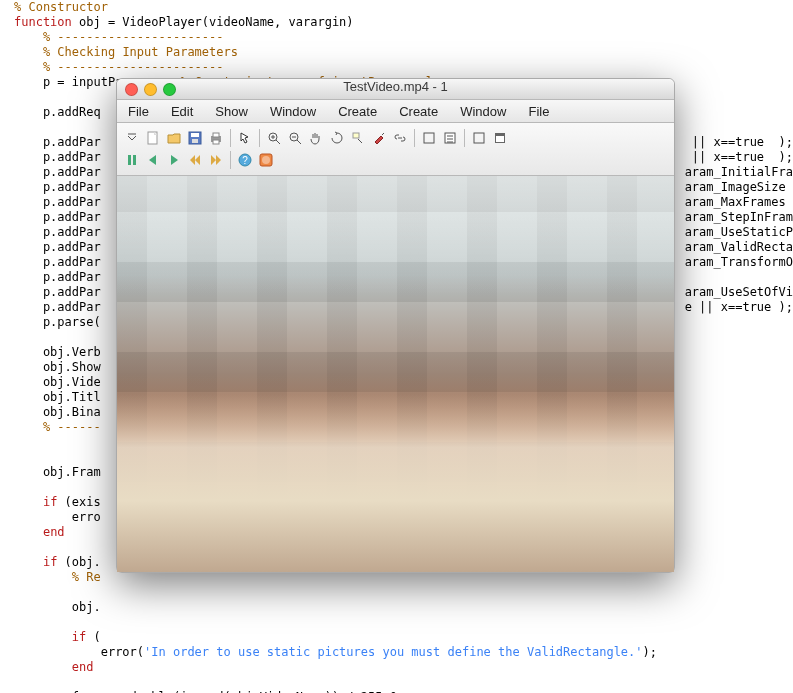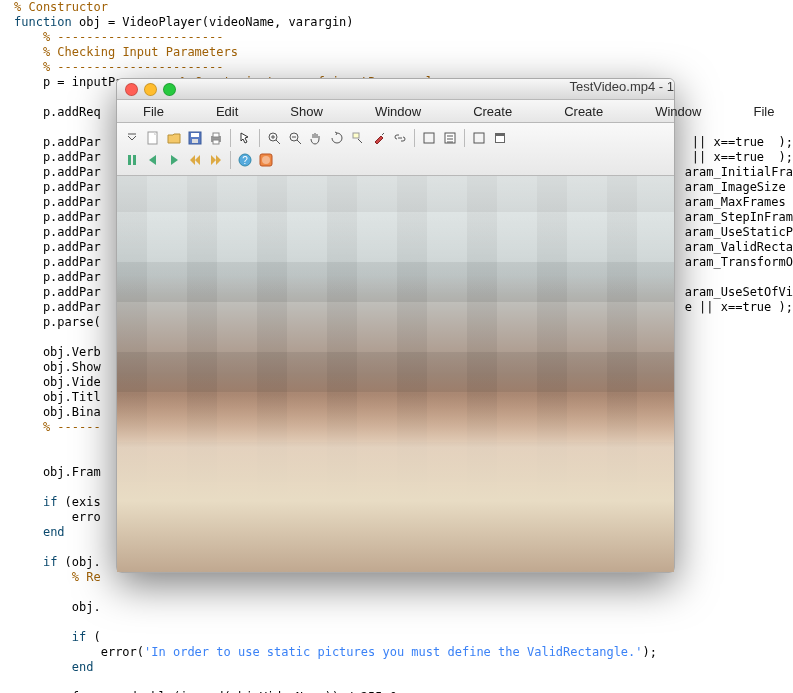--- a/index.html
+++ b/index.html
@@ -1,25 +1,25 @@
 <!DOCTYPE html>
 <html><head>
 <meta charset="utf-8">
 <style>
 body{margin:0;font-family:Menlo,monospace;font-size:12px;background:#fff;overflow:hidden;width:793px;height:693px;position:relative}
 .code{position:absolute;left:14px;top:0;white-space:pre;line-height:15px;color:#000}
 .c{color:#a16207}
-.k{color:#0c4a6e}
+.k{color:#b91c1c}
 .s{color:#3b82f6}
 .win{position:absolute;left:116px;top:78px;width:557px;border:1px solid #aaa;border-radius:6px;background:#fff;box-shadow:0 12px 40px rgba(0,0,0,0.5)}
-.titlebar{height:20px;background:linear-gradient(#f7f7f7,#d9d9d9);border-radius:6px 6px 0 0;border-bottom:1px solid #b8b8b8;position:relative;text-align:right;line-height:20px;font:13px "Lucida Grande",sans-serif;color:#3a3a3a}
+.titlebar{height:20px;background:linear-gradient(#f7f7f7,#d9d9d9);border-radius:6px 6px 0 0;border-bottom:1px solid #b8b8b8;position:relative;text-align:center;line-height:20px;font:13px "Lucida Grande",sans-serif;color:#3a3a3a}
 .tl{position:absolute;left:8px;top:4px;display:flex;gap:6px}
 .tl span{width:11px;height:11px;border-radius:50%;border:1px solid rgba(0,0,0,0.2)}
 .mb{height:22px;background:linear-gradient(#f7f7f7,#e6e6e6);border-bottom:1px solid #b8b8b8;display:flex;align-items:center;font:13px "Lucida Grande",sans-serif;color:#222}
-.mb span{padding:0 26px;cursor:default}
+.mb span{padding:0 11px;cursor:default}
 .tb{background:linear-gradient(#f9f9f9,#e8e8e8);border-bottom:1px solid #b8b8b8;padding:4px 6px}
 .tbrow{display:flex;align-items:center;height:22px;gap:3px}
 .tbrow .sep{width:1px;height:18px;background:#bbb;margin:0 2px}
 .ic{width:18px;height:18px;display:flex;align-items:center;justify-content:center}
 .photo{height:396px;background:linear-gradient(180deg,#d8e0e0 0%,#c8d0d0 25%,#a89080 50%,#b0704a 70%,#a0603a 100%);position:relative;overflow:hidden}
 .photo::before{content:"";position:absolute;inset:0;background:
   linear-gradient(180deg,rgba(255,255,255,0.4) 0%,transparent 30%),
   repeating-linear-gradient(90deg,rgba(0,0,0,0.06) 0 30px,transparent 30px 70px),
   repeating-linear-gradient(0deg,rgba(0,0,0,0.08) 0 40px,transparent 40px 90px)}
 .photo::after{content:"";position:absolute;left:0;right:0;bottom:0;height:45%;background:

